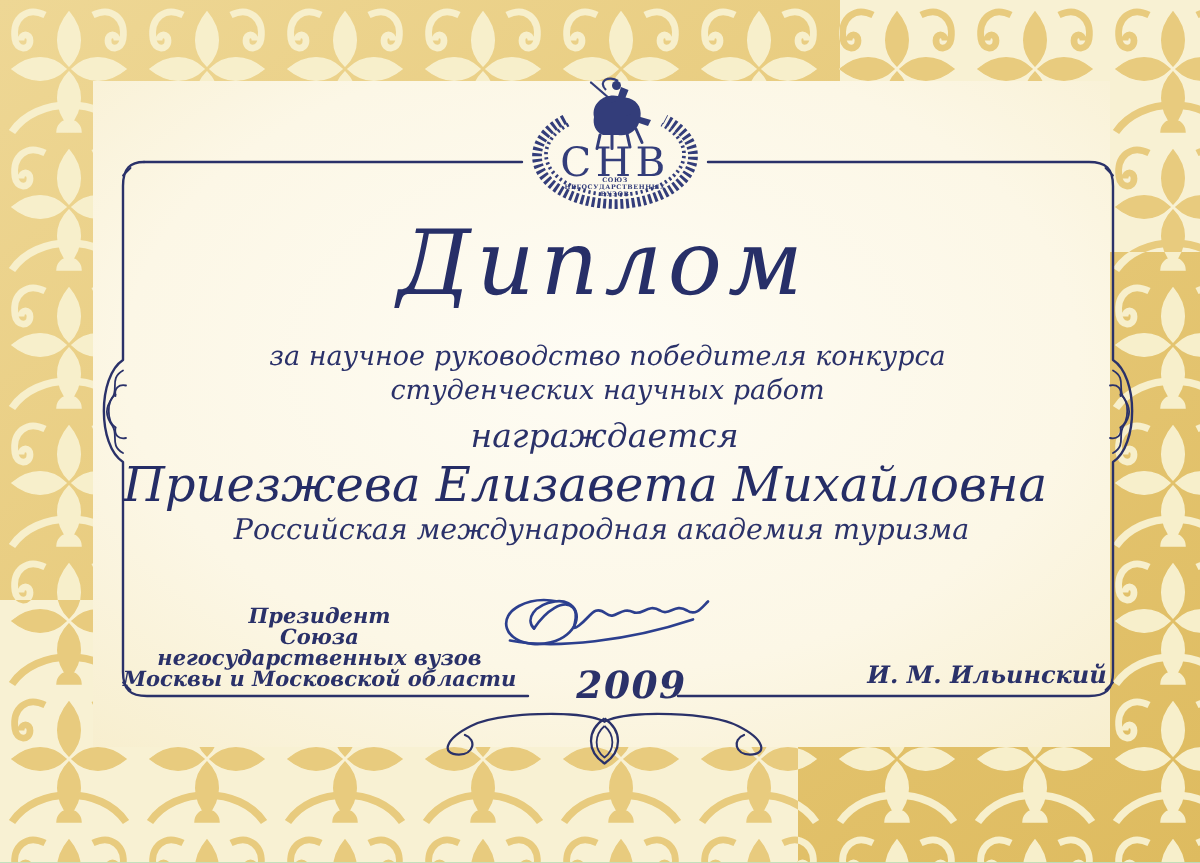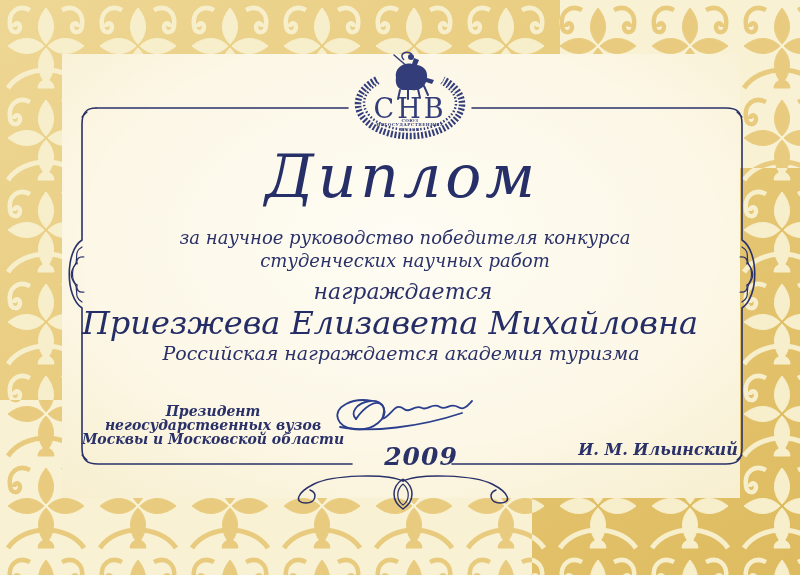--- a/index.html
+++ b/index.html
@@ -153,25 +153,26 @@
 
   <div class="txt reason" style="left:405px;top:227px">за  научное руководство победителя конкурса</div>
 
   <div class="txt title" style="left:402px;top:141px">Диплом</div>
   <div class="txt reason" style="left:405px;top:250px">студенческих научных работ</div>
 
   <div class="txt award" style="left:403px;top:279px">награждается</div>
 
   <div class="txt recipient" style="left:390px;top:304px">Приезжева Елизавета Михайловна</div>
 
-  <div class="txt affil" style="left:401px;top:342px">Российская награждается академия туризма</div>
+  <div class="txt affil" style="left:401px;top:342px">Российская международная академия туризма</div>
 
 
   <div class="txt president" style="left:213px;top:404px">
     <div>Президент</div>
+    <div>Союза</div>
     <div>негосударственных вузов</div>
     <div>Москвы и Московской области</div>
   </div>
 
   <div class="txt year" style="left:402px;top:442px">2009</div>
 
   <div class="txt sig-name" style="left:658px;top:440px">И. М. Ильинский</div>
 
 </div>
 

